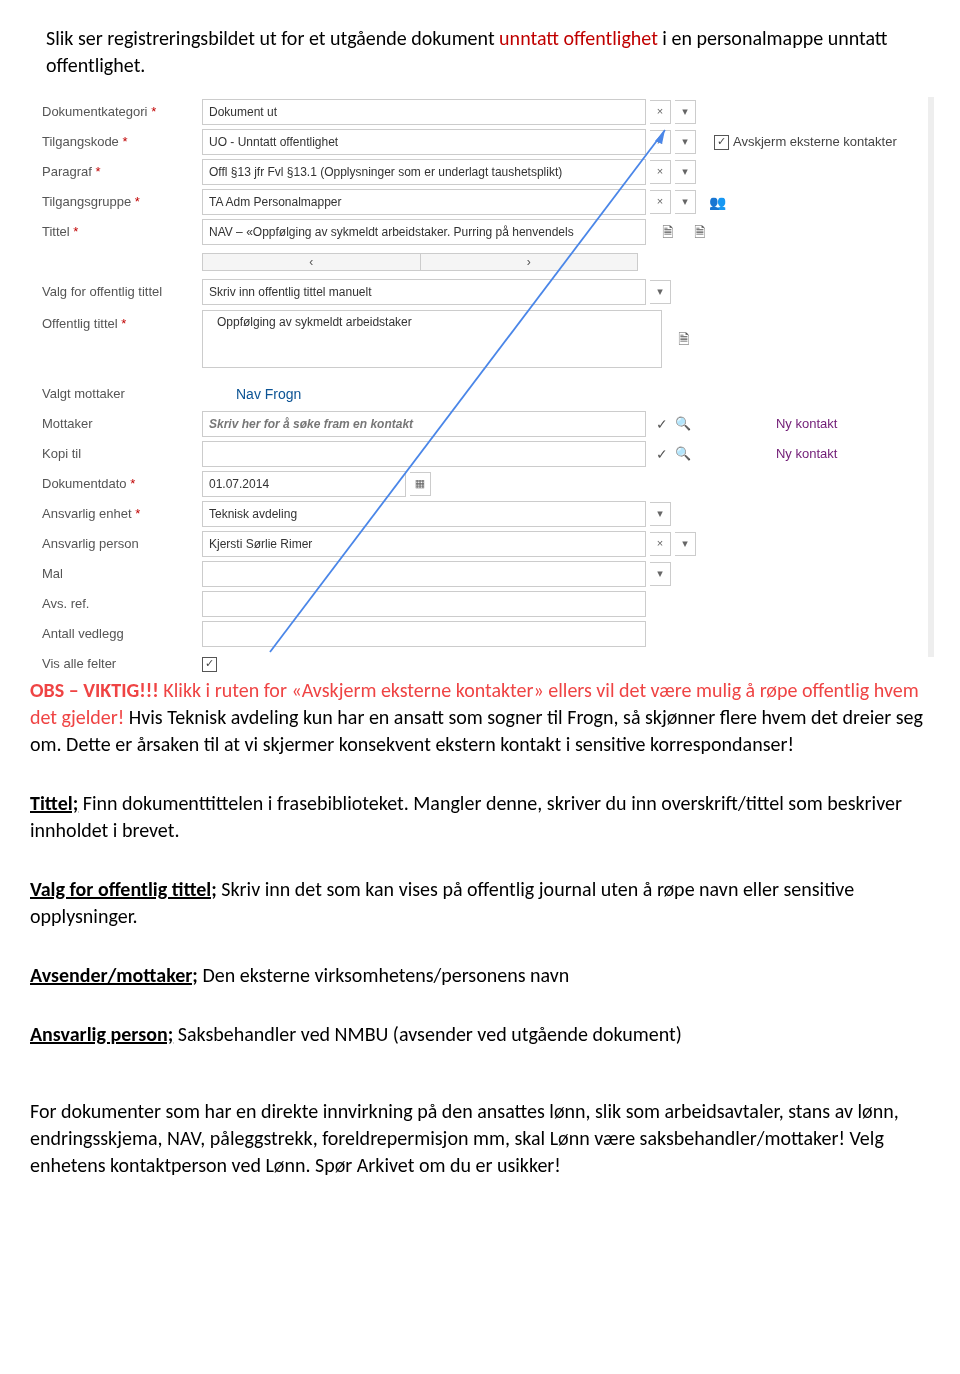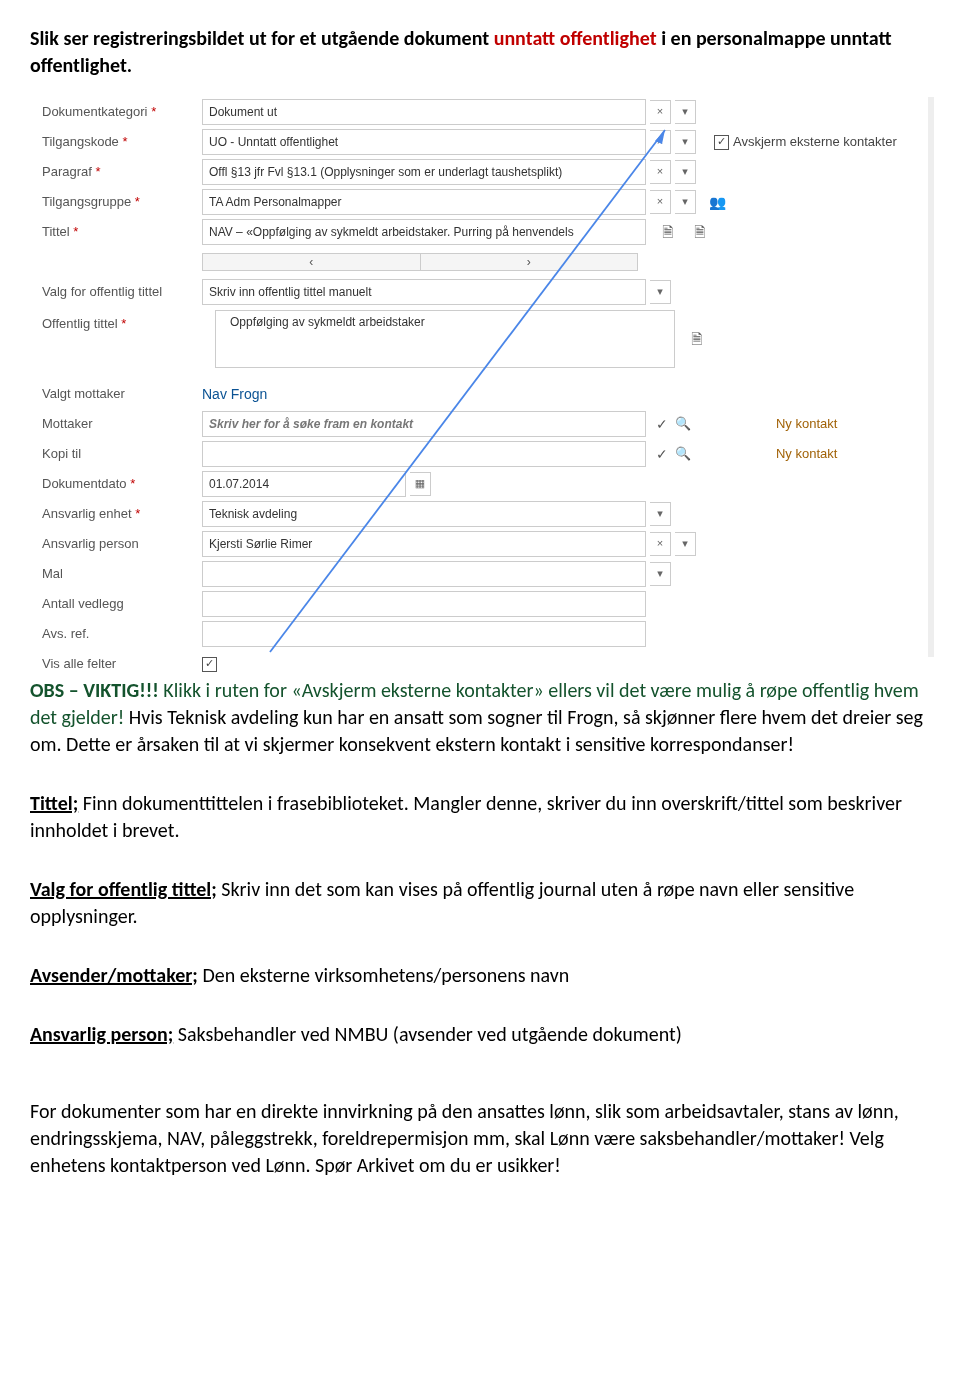--- a/index.html
+++ b/index.html
@@ -6,23 +6,23 @@
     font-family: Calibri, Arial, sans-serif;
     background: #fff;
     margin: 0;
     padding: 25px 30px;
     width: 960px;
     box-sizing: border-box;
     color: #000;
     font-size: 20px;
     line-height: 1.35;
   }
-  .doc-heading { font-weight: bold; margin-bottom: 6px; }
+  .doc-heading { font-weight: normal; margin-bottom: 6px; margin-left: 16px; }
   .red { color: #c00000; }
-  .hl-red { color: #14532d; }
+  .hl-red { color: #ef4444; }
   .u { text-decoration: underline; }
   .b { font-weight: bold; }
   p { margin: 0 0  14px 0; }
   .space { height: 18px; }
   .big-space { height: 36px; }
 
   
   .form-wrap {
     position: relative;
     border-left: 0;
@@ -125,21 +125,21 @@
   .textarea {
     height:48px;
     max-width:430px;
     border:1px solid #ccc;
     padding:4px 14px;
     font-size:12px;
     color:#333;
     flex:1;
   }
   .link {
-    color:#a16207;
+    color:#701a75;
     font-size:13px;
     margin-left:80px;
     white-space:nowrap;
   }
   .valgt-link {
     color:#0b5394;
     font-size:14px;
   }
   .check-icon { color:#555; font-size:14px; margin-left:6px;}
   .search-icon { color:#555; font-size:13px; margin-left:4px;}
@@ -236,29 +236,29 @@
   </div>
 
   <div class="form-row">
     <div class="label-col">Valg for offentlig tittel</div>
     <div class="field-col">
       <div class="inp">Skriv inn offentlig tittel manuelt</div>
       <div class="ctrl">▾</div>
     </div>
   </div>
 
-  <div class="form-row" style="align-items:flex-start; margin-top:2px;gap:13px;">
+  <div class="form-row" style="align-items:flex-start; margin-top:2px;">
     <div class="label-col" style="padding-top:6px;"><span>Offentlig tittel</span> <span class="req">*</span></div>
     <div class="field-col">
       <div class="textarea">Oppfølging av sykmeldt arbeidstaker</div>
       <span class="side-icon">🗎</span>
     </div>
   </div>
 
-  <div class="form-row" style="margin-top:10px;">
+  <div class="form-row" style="margin-top:10px;gap:34px;">
     <div class="label-col">Valgt mottaker</div>
     <div class="field-col">
       <span class="valgt-link">Nav Frogn</span>
     </div>
   </div>
 
   <div class="form-row">
     <div class="label-col">Mottaker</div>
     <div class="field-col">
       <div class="inp italic">Skriv her for å søke fram en kontakt</div>
@@ -305,28 +305,28 @@
 
   <div class="form-row">
     <div class="label-col">Mal</div>
     <div class="field-col">
       <div class="inp"></div>
       <div class="ctrl">▾</div>
     </div>
   </div>
 
   <div class="form-row">
+    <div class="label-col">Avs. ref.</div>
+    <div class="field-col">
+      <div class="inp"></div>
+    </div>
+  </div>
+
+  <div class="form-row">
     <div class="label-col">Antall vedlegg</div>
-    <div class="field-col">
-      <div class="inp"></div>
-    </div>
-  </div>
-
-  <div class="form-row">
-    <div class="label-col">Avs. ref.</div>
     <div class="field-col">
       <div class="inp"></div>
     </div>
   </div>
 
   <div class="form-row">
     <div class="label-col">Vis alle felter</div>
     <div class="field-col">
       <span class="chk">✓</span>
     </div>

